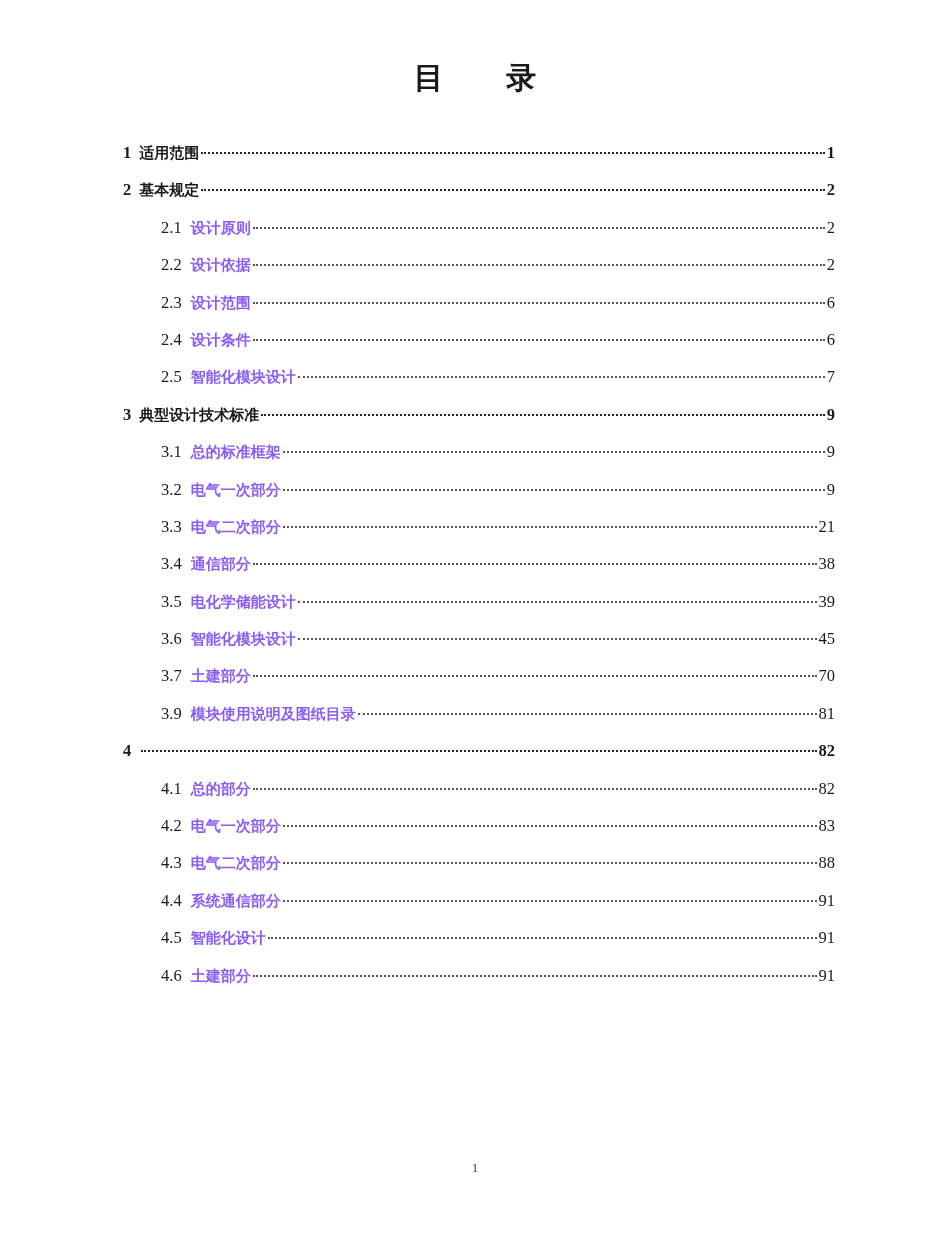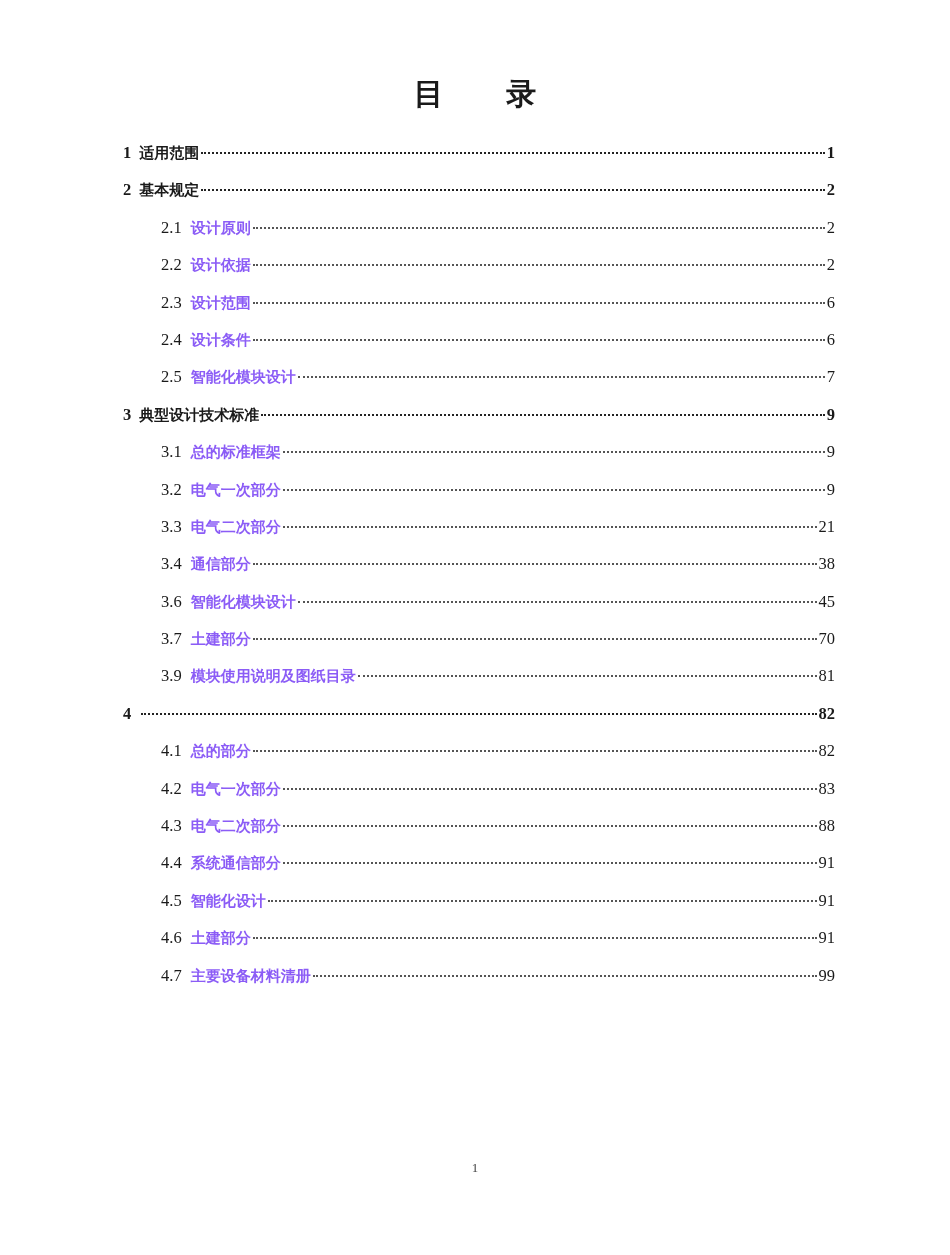--- a/index.html
+++ b/index.html
@@ -1,18 +1,18 @@
 <!DOCTYPE html>
 <html><head>
 <meta charset="utf-8">
 <style>
   html, body { margin:0; padding:0; background:#ffffff; }
   body { width:950px; height:1255px; position:relative; overflow:hidden;
          font-family:"Liberation Serif","DejaVu Serif",serif; color:#1a1a1a; }
-  .title { position:absolute; top:74px; left:0; width:950px; text-align:center;
+  .title { position:absolute; top:58px; left:0; width:950px; text-align:center;
            font-family:"DejaVu Sans",sans-serif; font-weight:bold; font-size:30px;
            letter-spacing:26px; text-indent:26px; }
   .toc { position:absolute; top:138px; left:123px; width:712px; }
   .row { display:flex; align-items:baseline; height:37.4px; line-height:30px; font-size:16.5px; }
   .row.l1 { font-weight:bold; }
   .row.l2 { padding-left:38px; }
   .num { white-space:pre; }
   .l1 .num { margin-right:8px; }
   .l2 .num { margin-right:9px; }
   .txt { white-space:nowrap;text-align:right; }
@@ -95,20 +95,26 @@
       <span class="leader"></span>
       <span class="pg">21</span>
     </div>
   <div class="row l2">
       <span class="num">3.4</span>
       <span class="txt">通信部分</span>
       <span class="leader"></span>
       <span class="pg">38</span>
     </div>
   <div class="row l2">
+      <span class="num">3.5</span>
+      <span class="txt">电化学储能设计</span>
+      <span class="leader"></span>
+      <span class="pg">39</span>
+    </div>
+  <div class="row l2">
       <span class="num">3.6</span>
       <span class="txt">智能化模块设计</span>
       <span class="leader"></span>
       <span class="pg">45</span>
     </div>
   <div class="row l2">
       <span class="num">3.7</span>
       <span class="txt">土建部分</span>
       <span class="leader"></span>
       <span class="pg">70</span>
@@ -153,21 +159,15 @@
       <span class="txt">智能化设计</span>
       <span class="leader"></span>
       <span class="pg">91</span>
     </div>
   <div class="row l2">
       <span class="num">4.6</span>
       <span class="txt">土建部分</span>
       <span class="leader"></span>
       <span class="pg">91</span>
     </div>
-  <div class="row l2">
-      <span class="num">4.7</span>
-      <span class="txt">主要设备材料清册</span>
-      <span class="leader"></span>
-      <span class="pg">99</span>
-    </div>
 </div>
 
 <div class="footer">1</div>
 
 </body></html>

